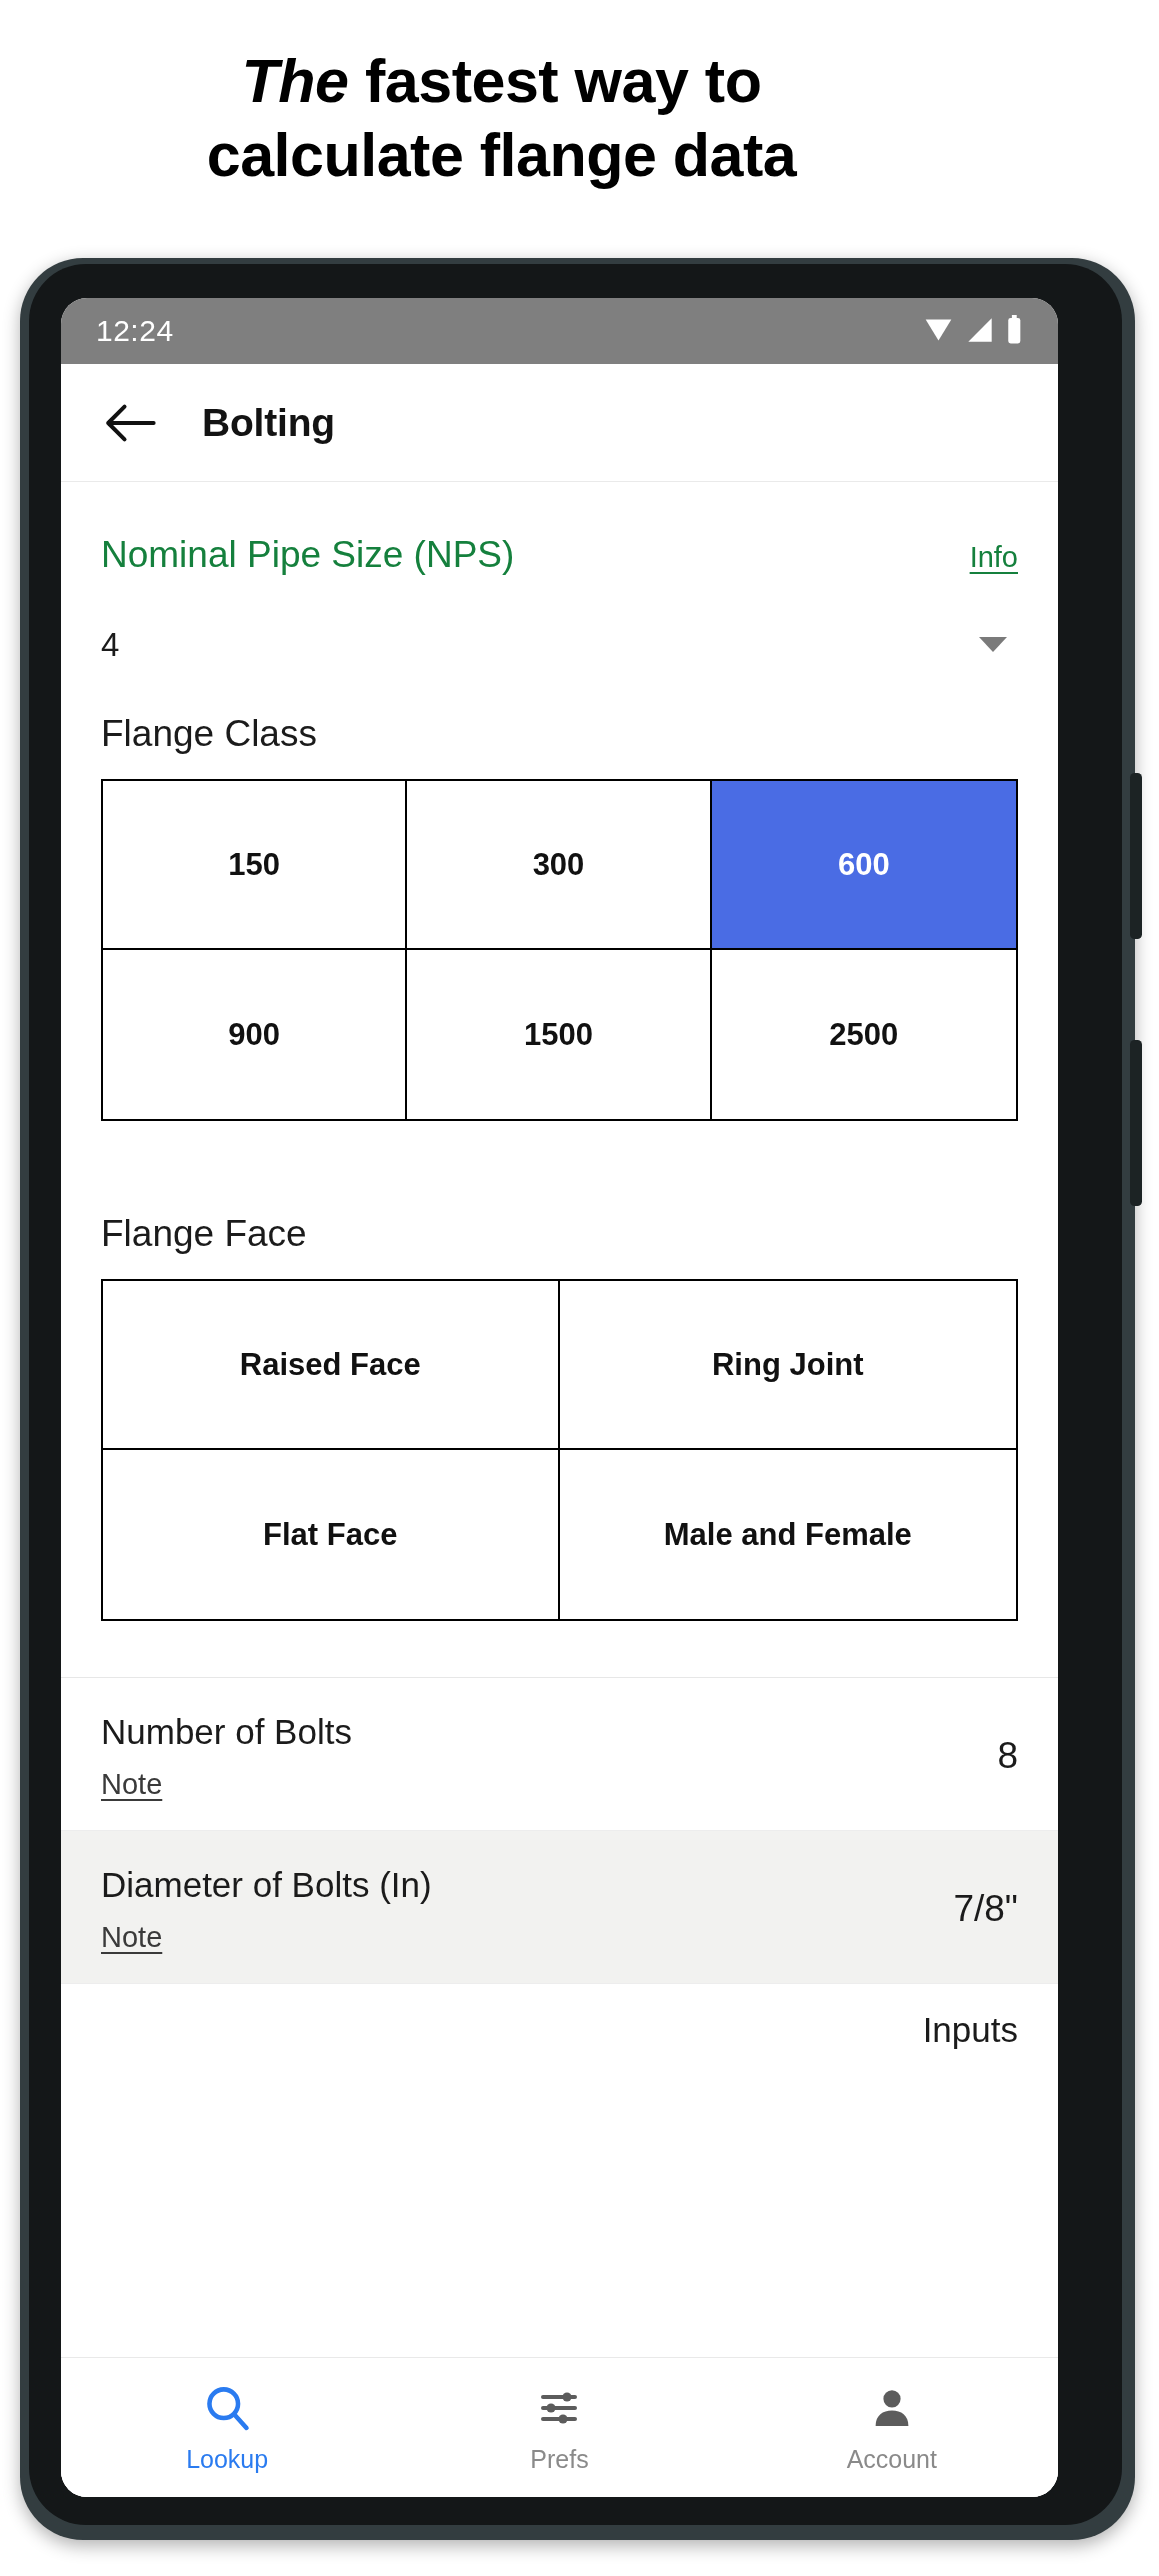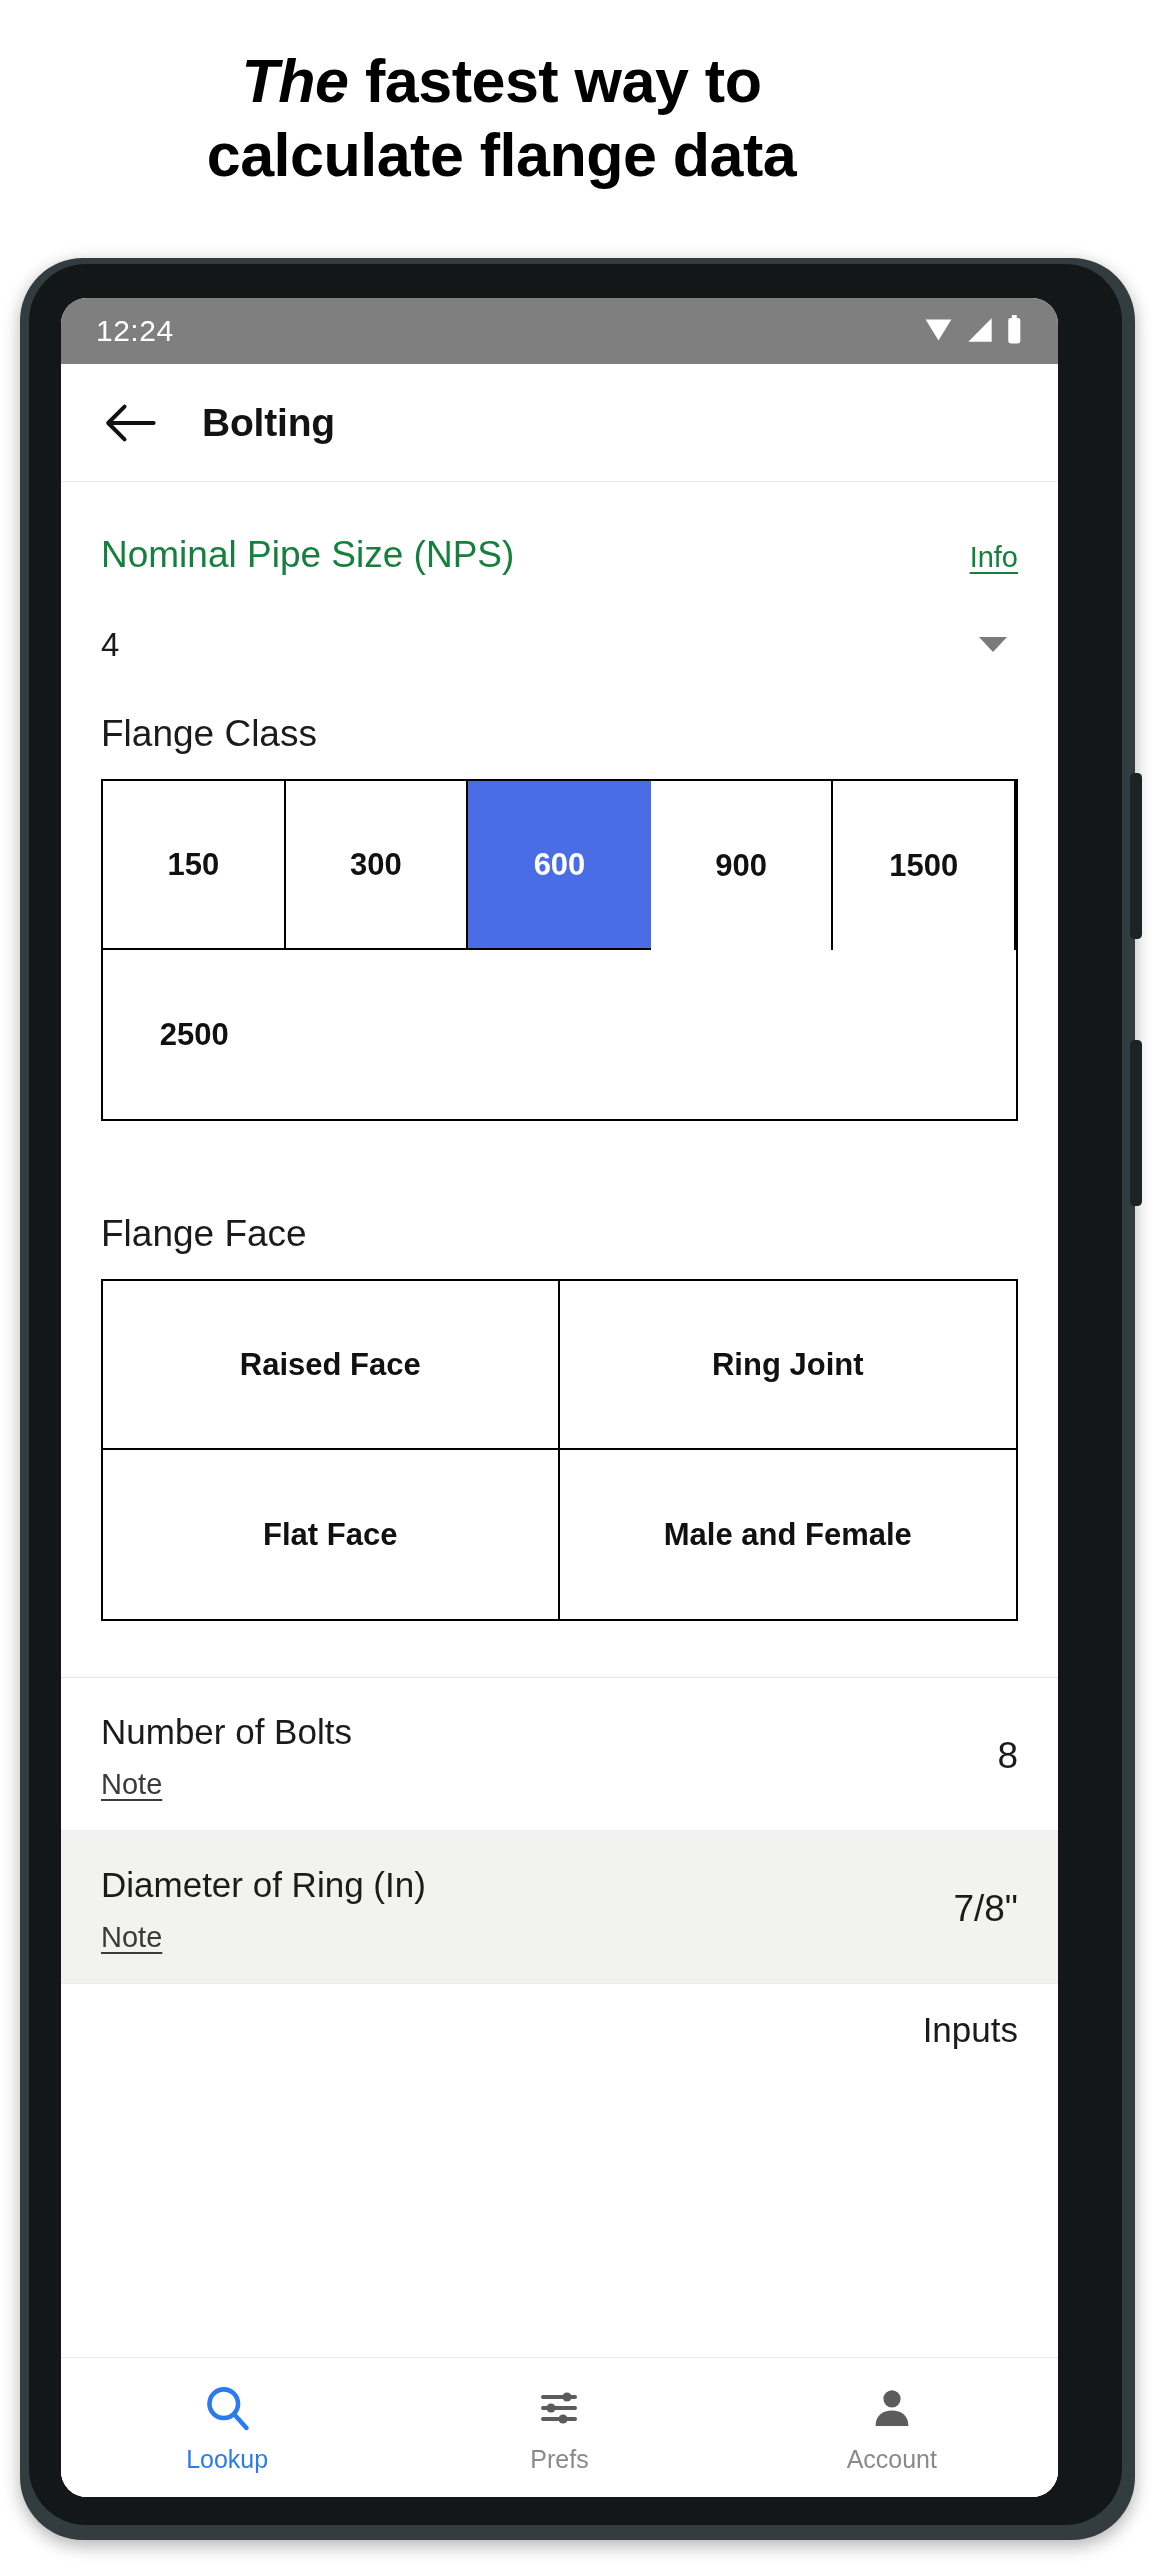--- a/index.html
+++ b/index.html
@@ -188,21 +188,21 @@
   }
 
   
   .opt-grid {
     margin-top: 24px;
     display: grid;
     border: 2.8px solid #000000;
     border-right-width: 2.8px;
     border-bottom-width: 2.8px;
   }
-  .opt-grid.cols3 { grid-template-columns: repeat(5, 1fr); }
+  .opt-grid.cols3 { grid-template-columns: repeat(3, 1fr); }
   .opt-grid.cols2 { grid-template-columns: repeat(2, 1fr); }
 
   .opt-cell {
     display: flex;
     align-items: center;
     justify-content: center;
     font-size: 31px;
     font-weight: 700;
     color: #111111;
     background: #ffffff;
@@ -392,21 +392,21 @@
         <div class="result-row">
           <div class="result-left">
             <div class="result-label">Number of Bolts</div>
             <span class="result-note">Note</span>
           </div>
           <div class="result-value">8</div>
         </div>
 
         <div class="result-row alt">
           <div class="result-left">
-            <div class="result-label">Diameter of Ring (In)</div>
+            <div class="result-label">Diameter of Bolts (In)</div>
             <span class="result-note">Note</span>
           </div>
           <div class="result-value">7/8"</div>
         </div>
 
         <div class="clipped-row">
           <span class="clipped-text">Inputs</span>
         </div>
 
         <div class="bottomnav">

